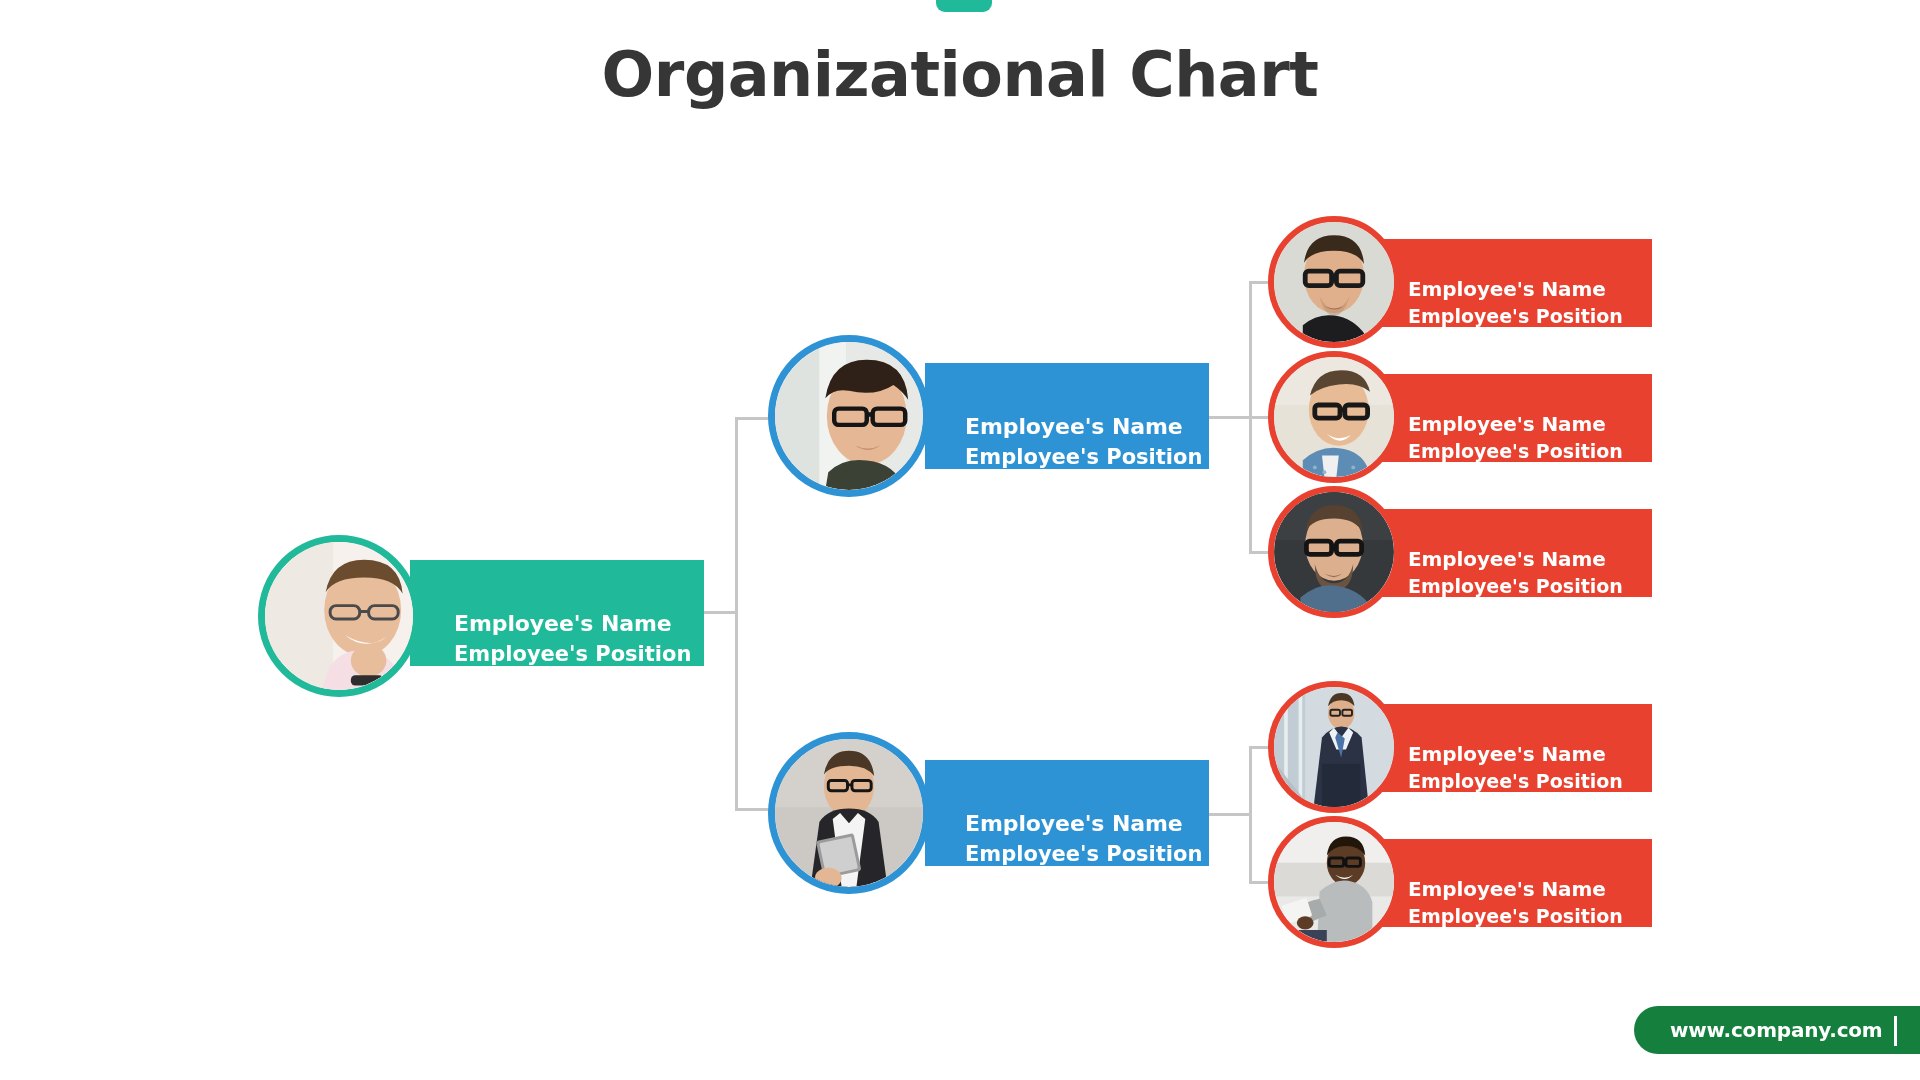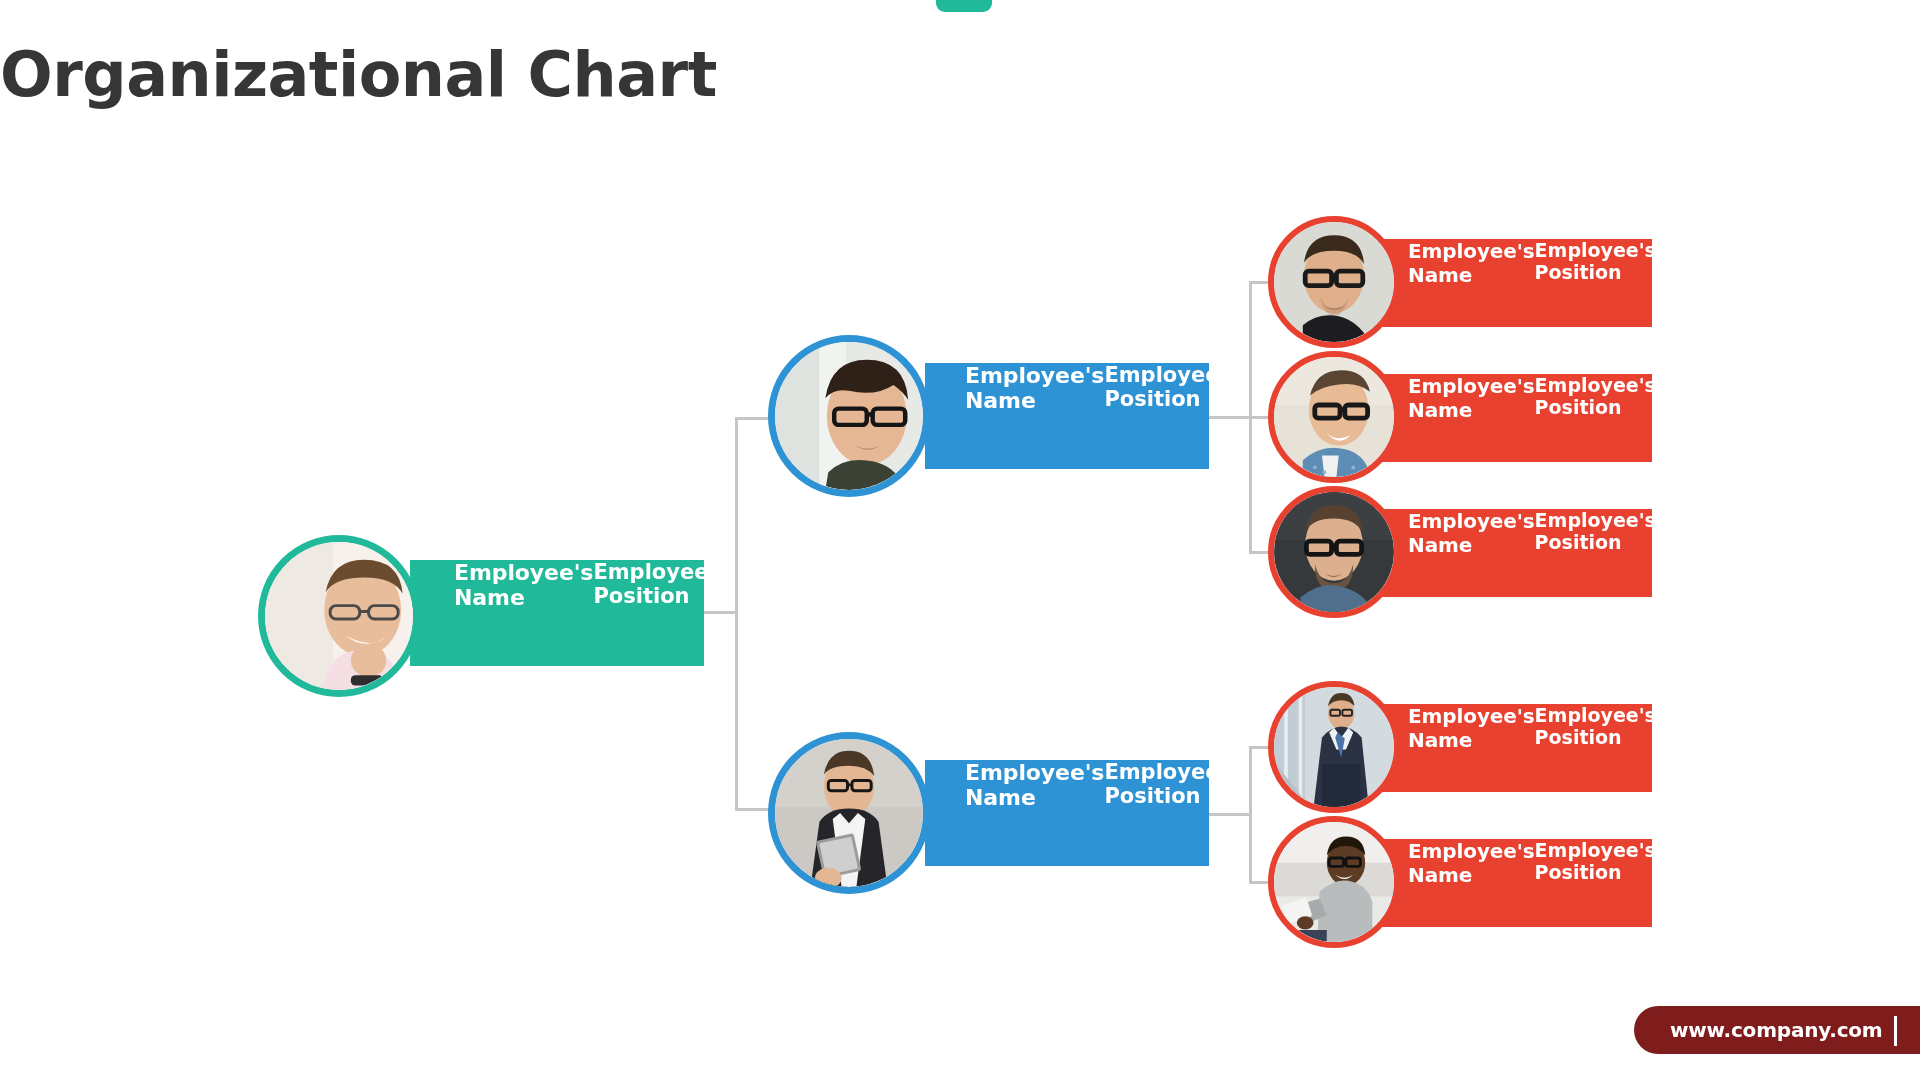--- a/index.html
+++ b/index.html
@@ -16,21 +16,21 @@
     position:absolute;
     left:936px; top:-14px;
     width:56px; height:26px;
     background:#20b999;
     border-radius:0 0 9px 9px;
   }
   #page-title {
     position:absolute;
     left:0; top:38px;
     width:1920px;
-    text-align:left;
+    text-align:center;
     font-size:62px;
     font-weight:bold;
     letter-spacing:-0.5px;
     color:#363636;
     font-family:"DejaVu Sans", sans-serif;
   }
 
   
   #chart-canvas {
     position:absolute;
@@ -44,22 +44,22 @@
   }
   .conn-h { height:3px; }
   .conn-v { width:3px; }
 
   
   .node { position:absolute; }
 
   .node-card {
     position:absolute;
     display:flex;
-    flex-direction:row;
-    justify-content:flex-start;
+    flex-direction:column;
+    justify-content:flex-end;
   }
   .node-name {
     color:#ffffff;
     font-weight:bold;
     font-family:"DejaVu Sans", sans-serif;
     letter-spacing:-0.1px;
   }
   .node-position {
     color:#ffffff;
     font-weight:bold;
@@ -119,21 +119,21 @@
   .node-employee .node-photo {
     width:132px; height:132px;
     border:6px solid #e8412f;
   }
 
   
   #footer-badge {
     position:absolute;
     left:1634px; top:1006px;
     width:286px; height:48px;
-    background:#7f1d1d;
+    background:#15803d;
     border-radius:24px 0 0 24px;
     display:flex;
     align-items:center;
   }
   #footer-url {
     color:#ffffff;
     font-size:20px;
     font-weight:bold;
     font-family:"DejaVu Sans", sans-serif;
     margin-left:36px;

